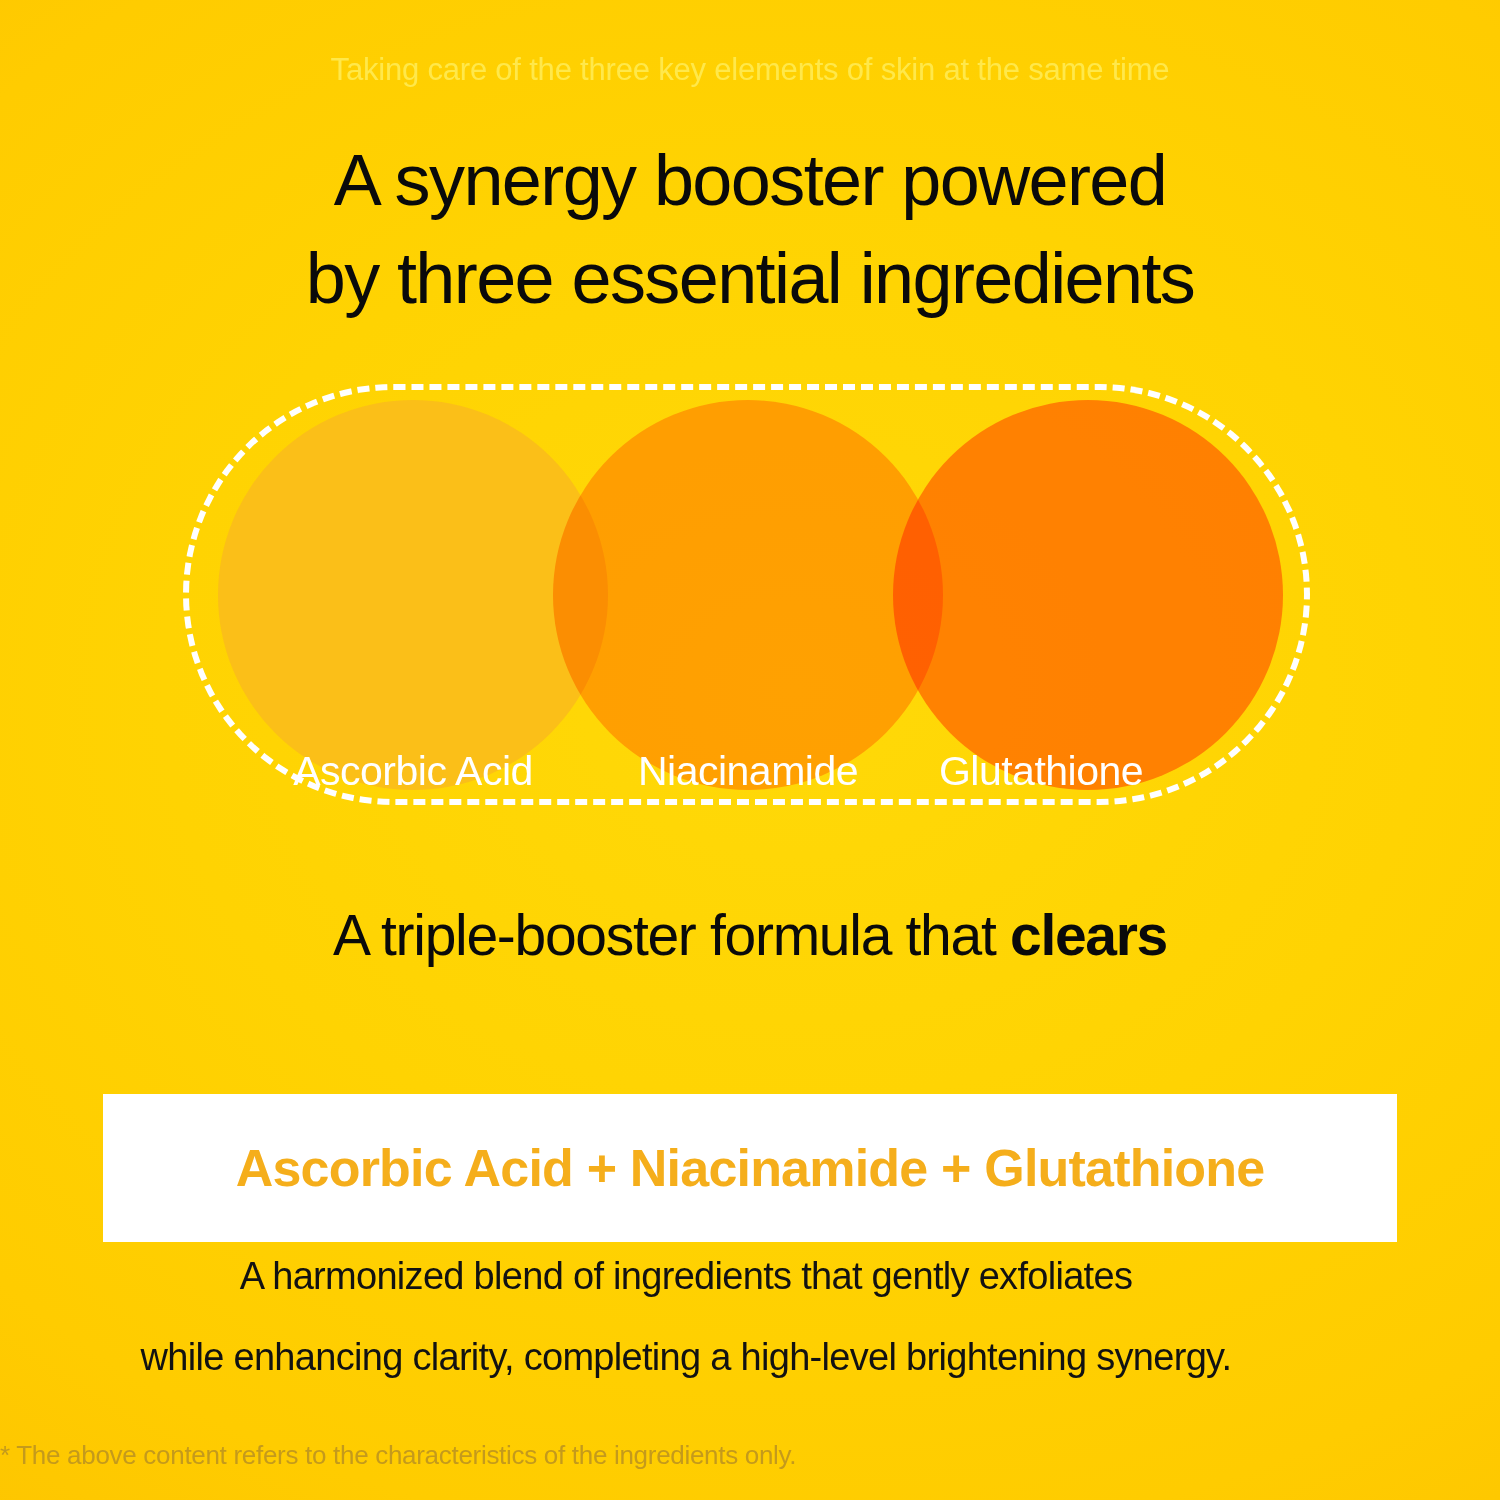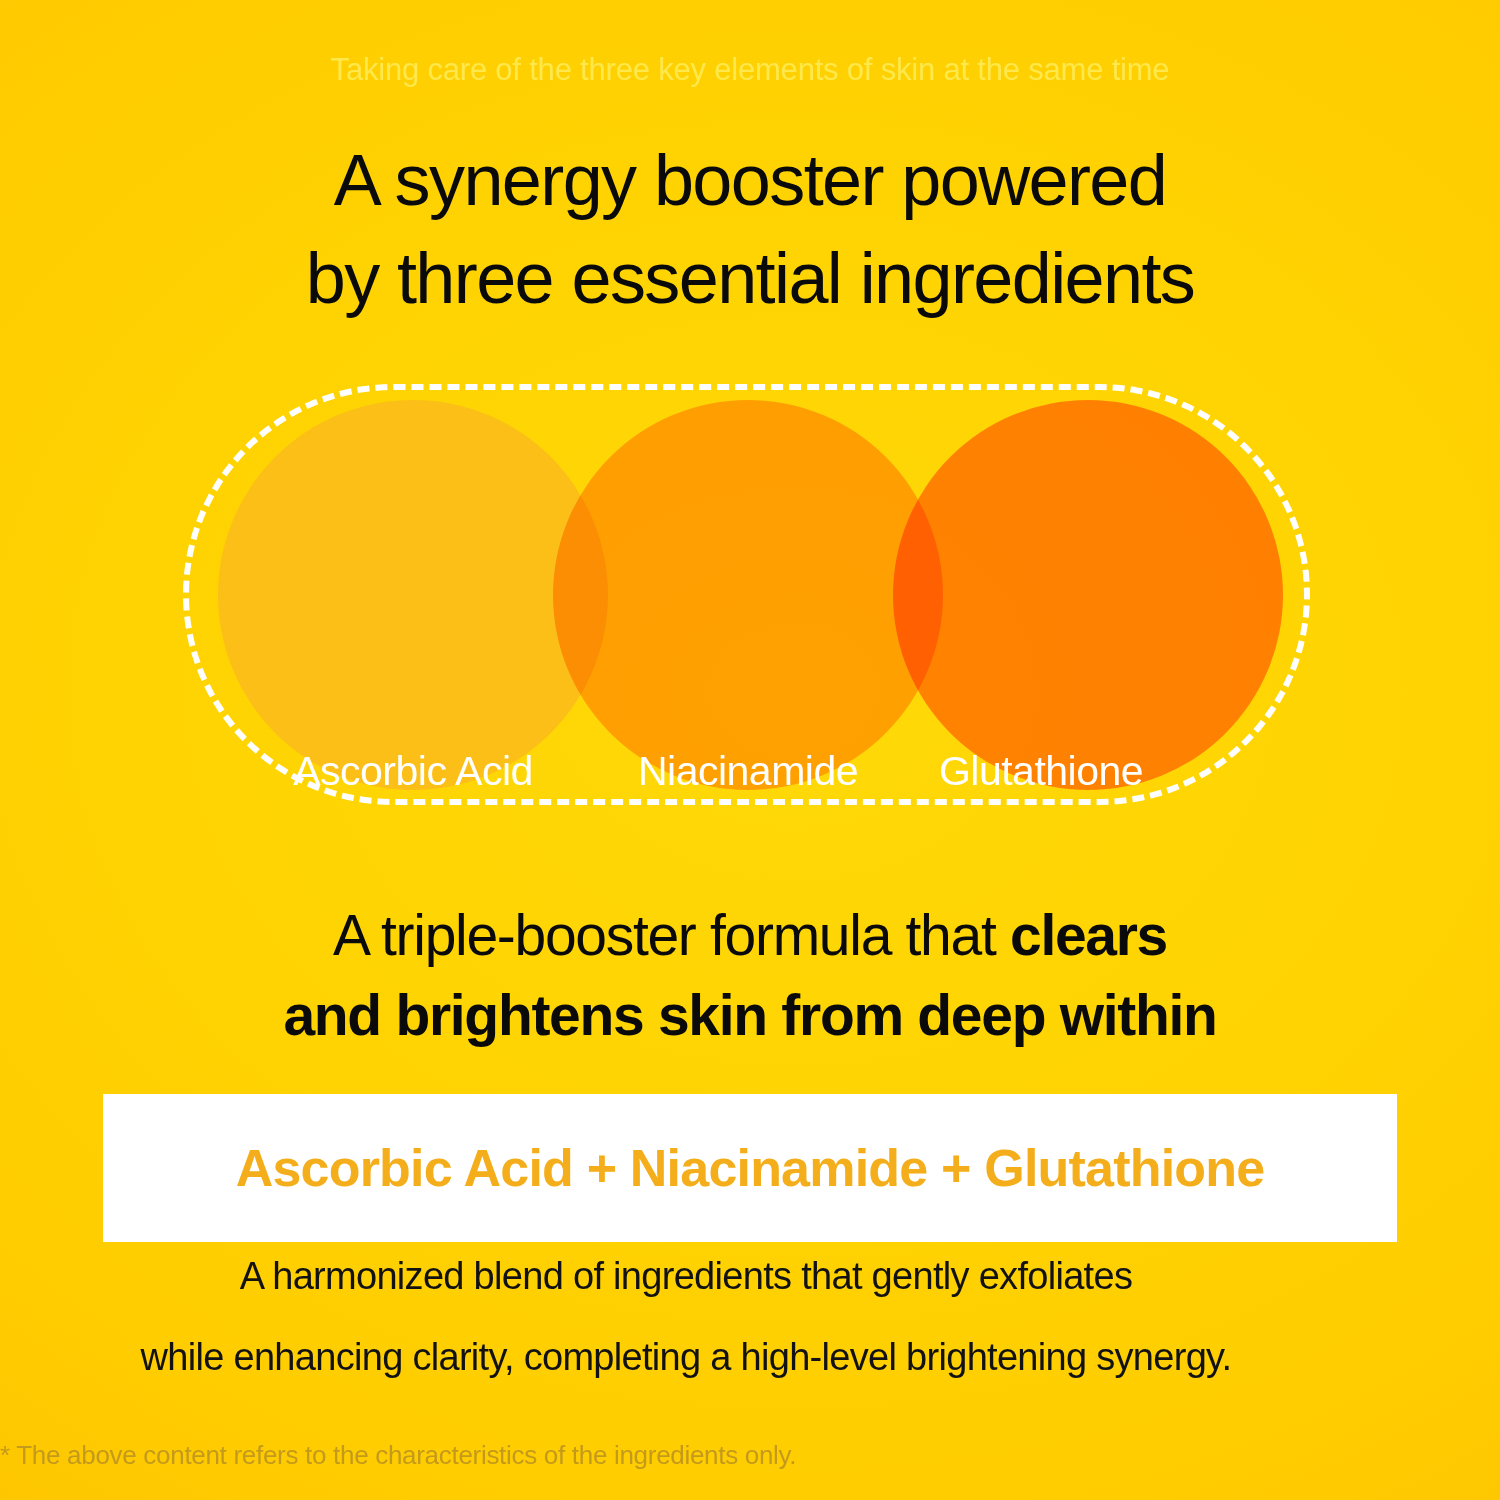--- a/index.html
+++ b/index.html
@@ -205,21 +205,20 @@
 
     <div class="label-layer">
       <div class="lbl lbl1">Ascorbic Acid</div>
       <div class="lbl lbl2">Niacinamide</div>
       <div class="lbl lbl3">Glutathione</div>
     </div>
   </div>
 
   <div class="subhead">
     <span>A triple-booster formula that </span><b>clears</b>
-    <span class="s2">and brightens skin from deep within</span>
   </div>
 
   <div class="banner">
     <span class="banner-text">Ascorbic Acid + Niacinamide + Glutathione</span>
   </div>
 
   <div class="bodycopy">
     <span>A harmonized blend of ingredients that gently exfoliates</span>
     <span class="b2">while enhancing clarity, completing a high-level brightening synergy.</span>
   </div>

